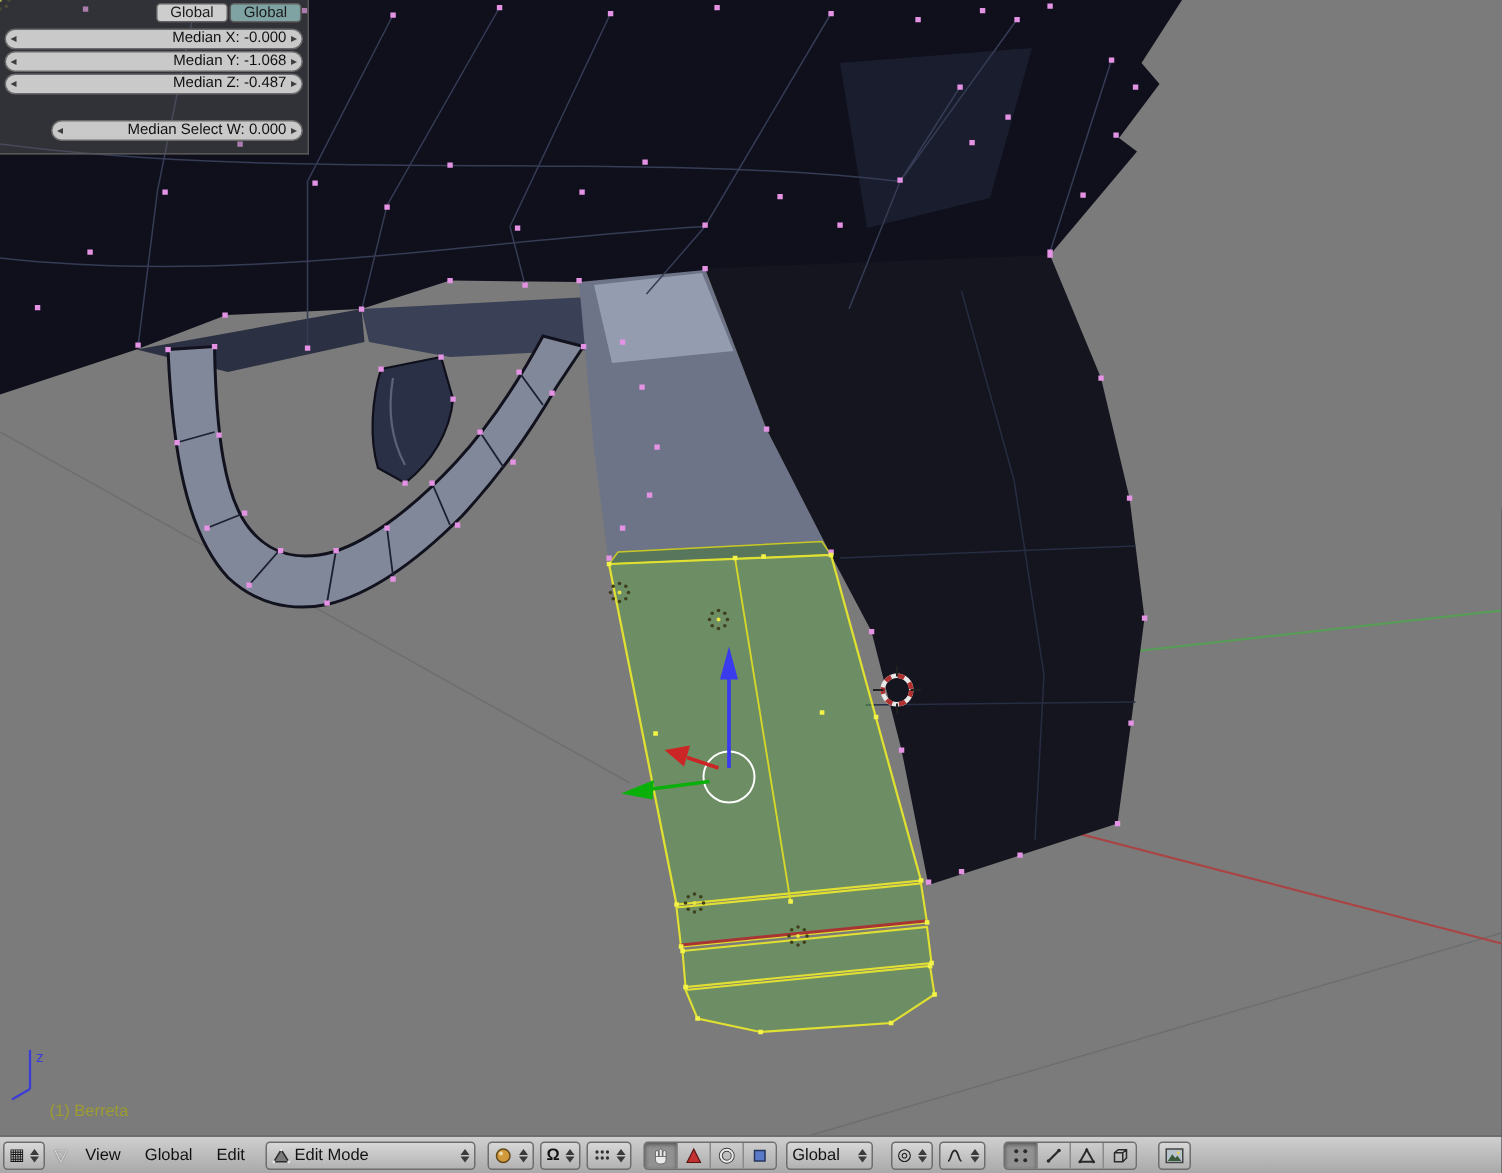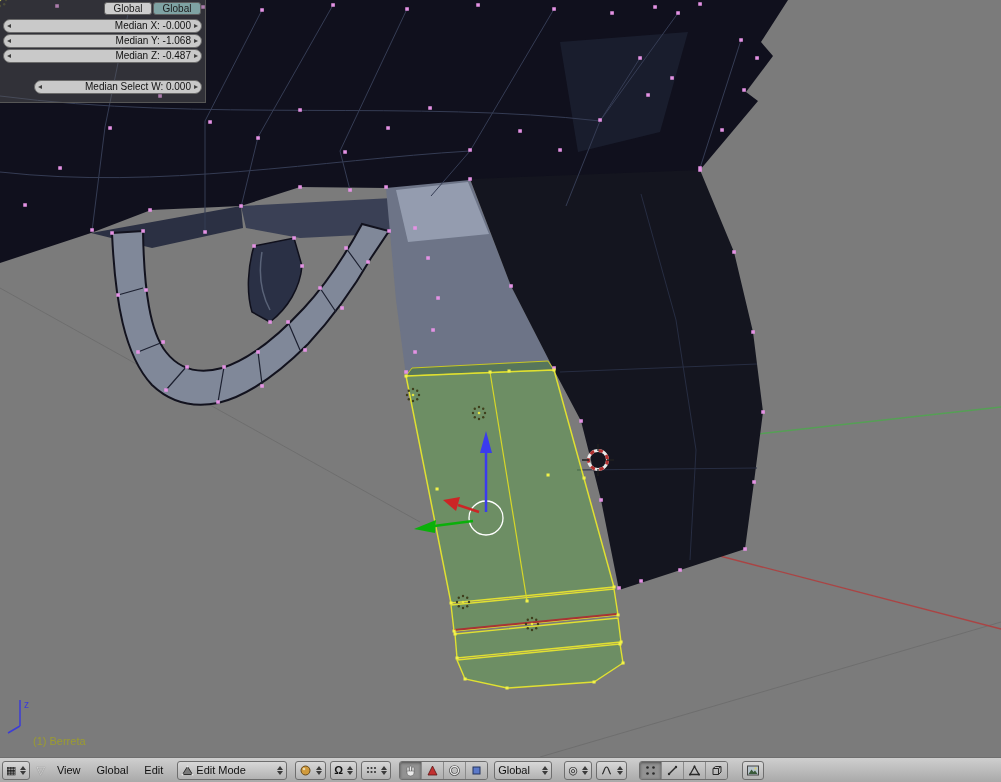--- a/index.html
+++ b/index.html
@@ -180,21 +180,21 @@
           <span class="stp dn"></span>
         </span>
     </div>
 
     <span class="collapse-tri">▽</span>
 
     <span class="menu-item">View</span>
     <span class="menu-item">Global</span>
     <span class="menu-item">Edit</span>
 
-    <div class="tbtn ml6" style="width:110px;justify-content:center;">
+    <div class="tbtn ml6" style="width:140px;justify-content:center;">
       <svg width="13" height="13">
         <polygon points="6.5,2.5 11.5,10.5 1.5,10.5" fill="#7a7a7a" stroke="#2e2e2e" stroke-width="1"></polygon>
         <circle cx="6.5" cy="2.5" r="1" fill="#e6e6e6"></circle>
           <circle cx="11.5" cy="10.5" r="1" fill="#e6e6e6"></circle>
           <circle cx="1.5" cy="10.5" r="1" fill="#e6e6e6"></circle>
       </svg>
       <span style="flex:1">Edit Mode</span>
       <span class="stepper">
           <span class="stp up"></span>
           <span class="stp dn"></span>

